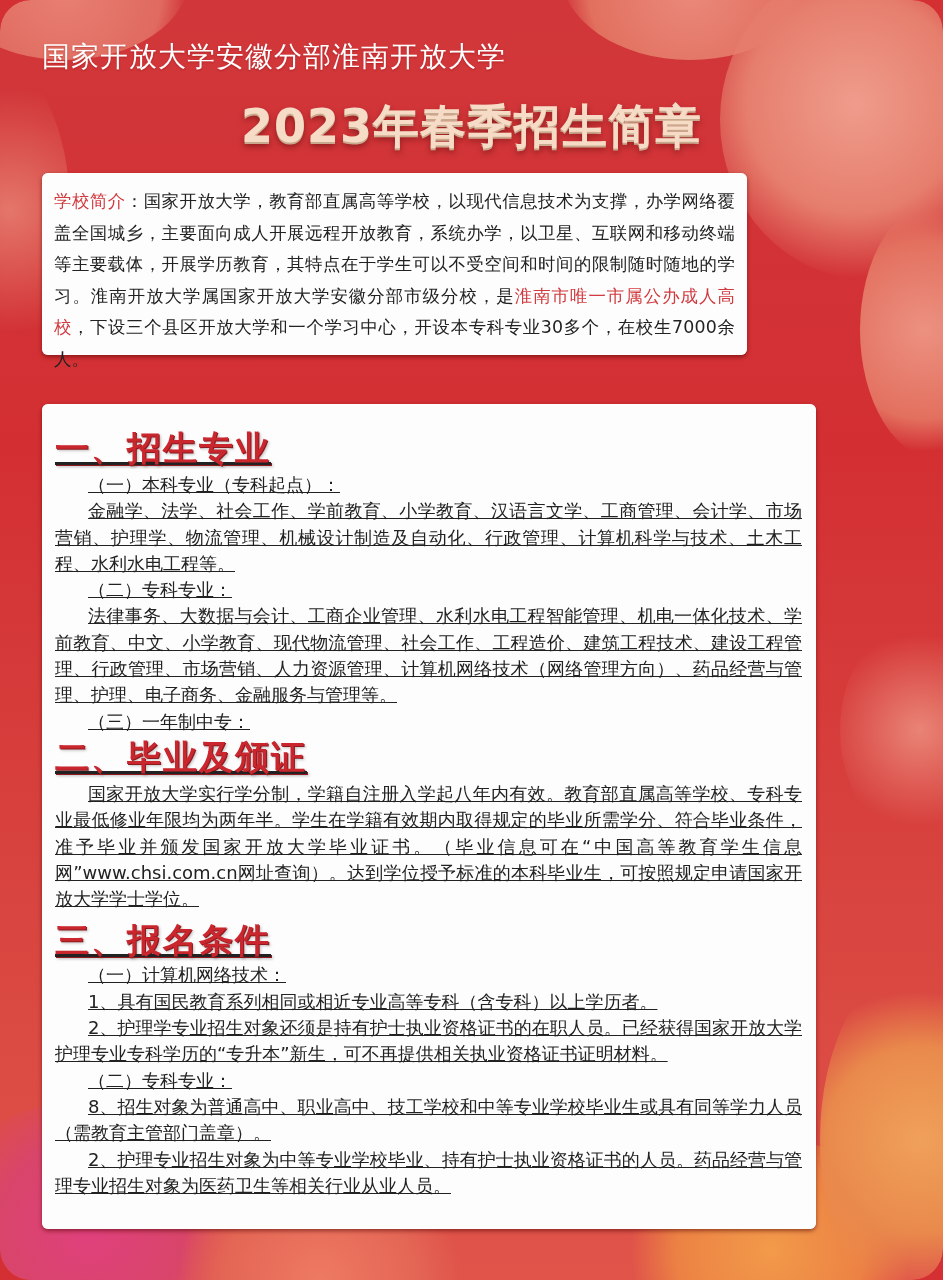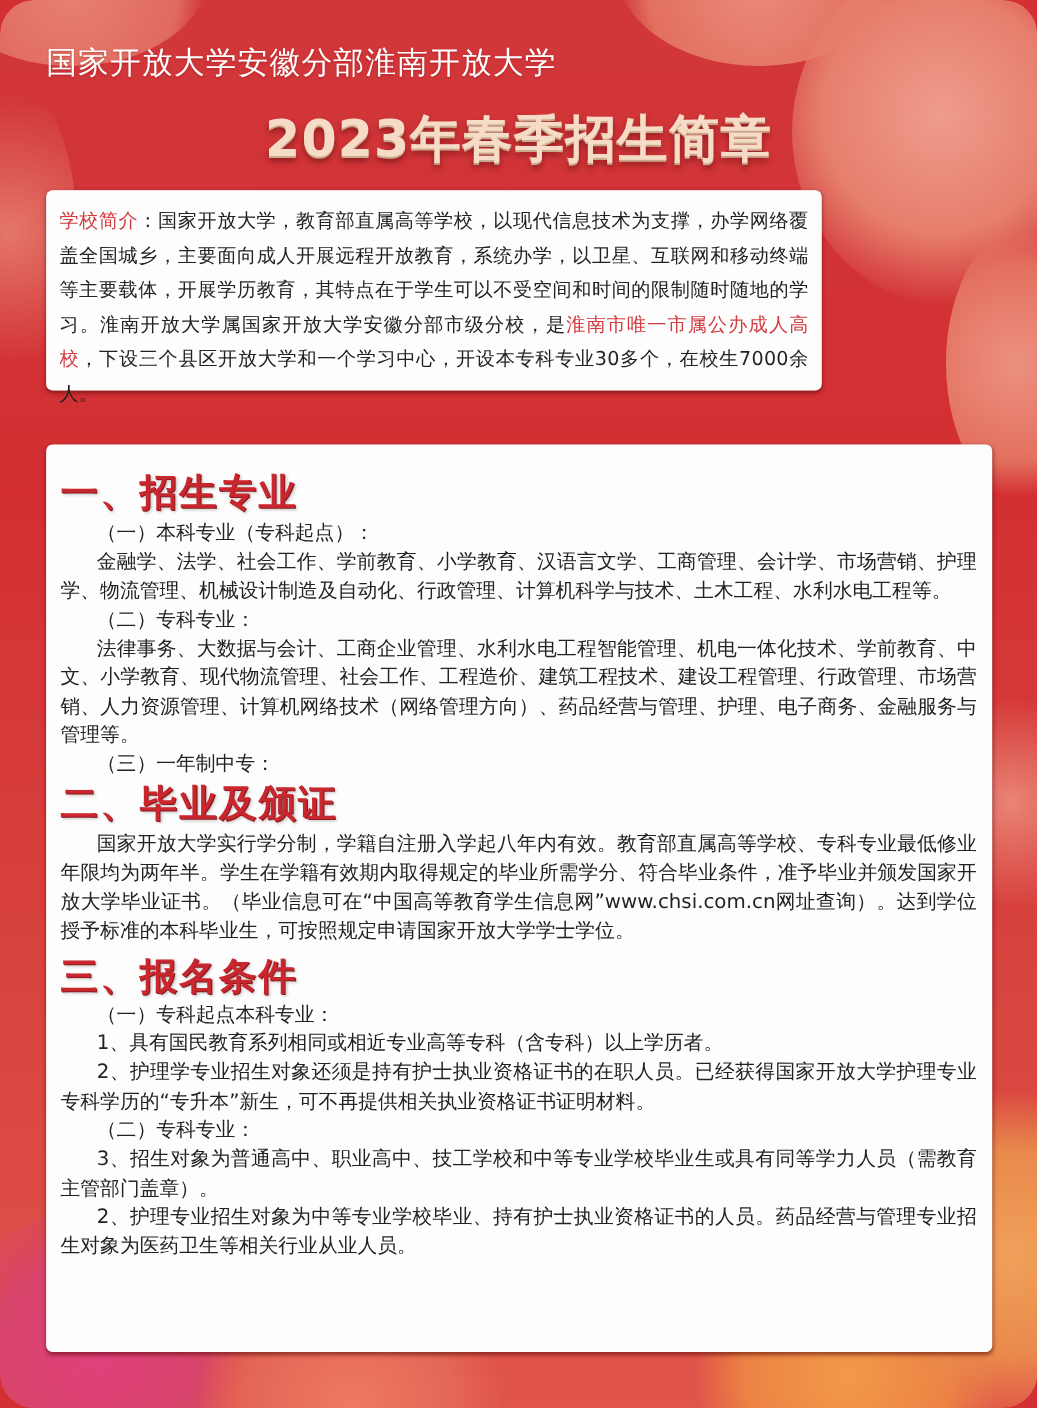--- a/index.html
+++ b/index.html
@@ -48,21 +48,21 @@
     border-radius: 6px;
     box-shadow: 0 2px 4px rgba(80,0,0,0.55), inset 0 0 0 1px rgba(255,255,255,0.6);
   }
   .card.intro { left: 42px; top: 173px; width: 705px; height: 182px; padding: 13px 12px 0 12px; }
   .intro p {
     font-size: 17.4px; line-height: 31.5px; color: #222;
     text-align: justify; letter-spacing: 0.2px;
   }
   .intro .hl { color: #d13a3f; }
 
-  .card.main { left: 42px; top: 404px; width: 860px; height: 825px; padding: 22px 14px 0 13px; }
+  .card.main { left: 42px; top: 404px; width: 774px; height: 825px; padding: 22px 14px 0 13px; text-decoration: underline; }
 
   .sec-title {
     font-size: 34px; font-weight: bold; color: #c9262d;
     letter-spacing: 2px; line-height: 44px; height: 44px;
     text-shadow: 1px 1px 0 #8e1a1f, 2px 2px 3px rgba(0,0,0,0.25);
   }
   .para {
     font-size: 18px; line-height: 26.3px; color: #222;
     text-align: justify;
   }
@@ -114,22 +114,22 @@
     <div class="section">
       <div class="sec-title">二、毕业及颁证</div>
       <div class="s2">
         <div class="para indent">国家开放大学实行学分制，学籍自注册入学起八年内有效。教育部直属高等学校、专科专业最低修业年限均为两年半。学生在学籍有效期内取得规定的毕业所需学分、符合毕业条件，准予毕业并颁发国家开放大学毕业证书。（毕业信息可在“中国高等教育学生信息网”www.chsi.com.cn网址查询）。达到学位授予标准的本科毕业生，可按照规定申请国家开放大学学士学位。</div>
       </div>
     </div>
 
     <div class="section">
       <div class="sec-title s3">三、报名条件</div>
       <div>
-        <div class="para sub">（一）专科起点本科专业：</div>
+        <div class="para sub">（一）计算机网络技术：</div>
         <div class="para indent">1、具有国民教育系列相同或相近专业高等专科（含专科）以上学历者。</div>
         <div class="para indent">2、护理学专业招生对象还须是持有护士执业资格证书的在职人员。已经获得国家开放大学护理专业专科学历的“专升本”新生，可不再提供相关执业资格证书证明材料。</div>
         <div class="para sub">（二）专科专业：</div>
-        <div class="para indent">3、招生对象为普通高中、职业高中、技工学校和中等专业学校毕业生或具有同等学力人员（需教育主管部门盖章）。</div>
+        <div class="para indent">8、招生对象为普通高中、职业高中、技工学校和中等专业学校毕业生或具有同等学力人员（需教育主管部门盖章）。</div>
         <div class="para indent">2、护理专业招生对象为中等专业学校毕业、持有护士执业资格证书的人员。药品经营与管理专业招生对象为医药卫生等相关行业从业人员。</div>
       </div>
     </div>
   </div>
 </div>
 
 </body></html>

